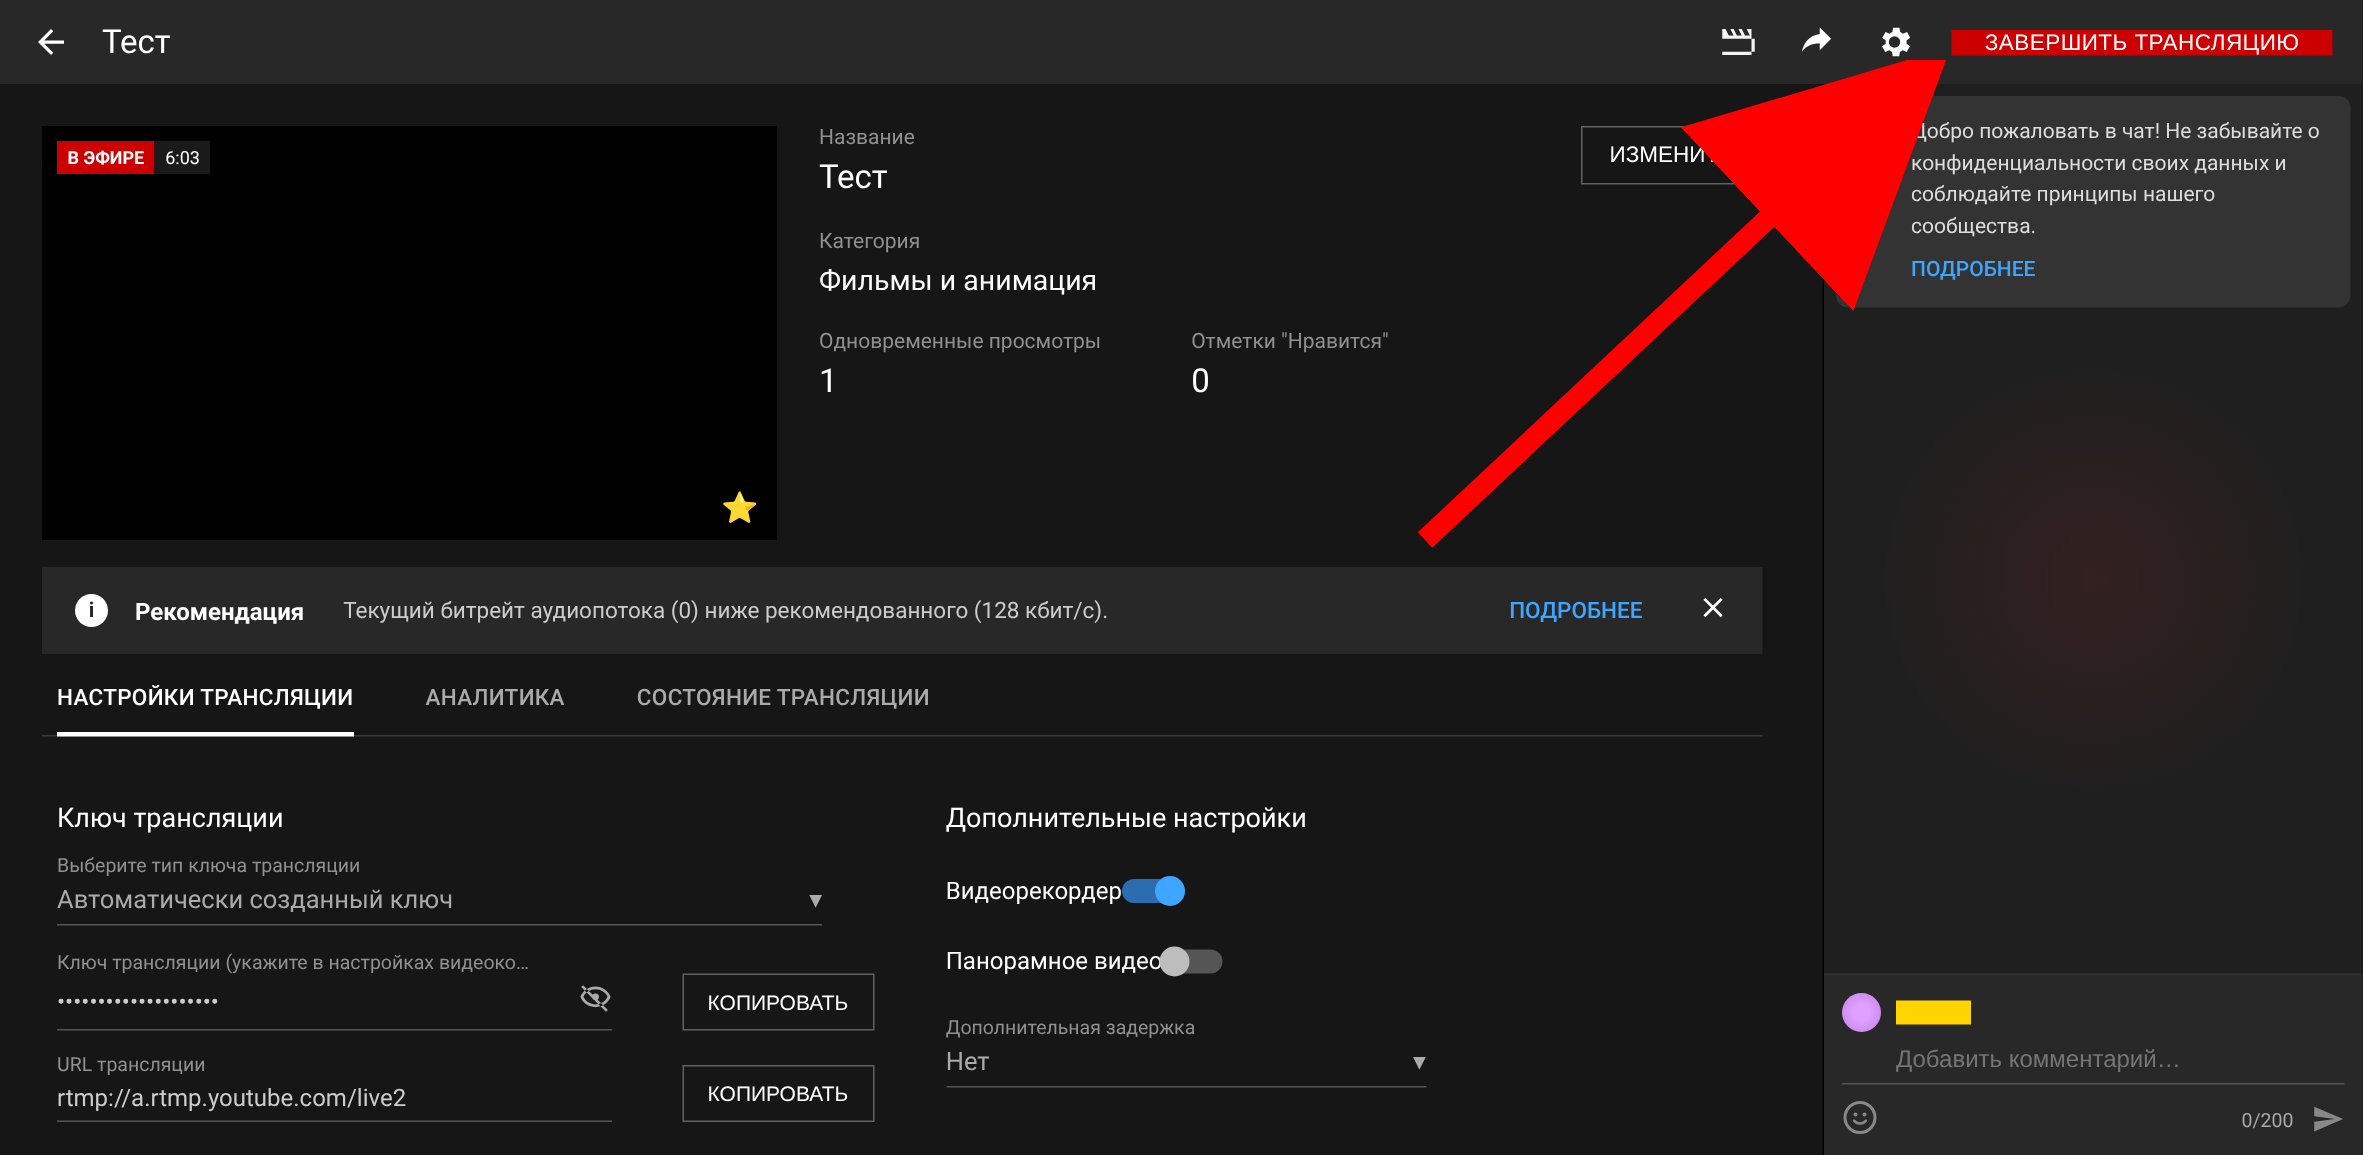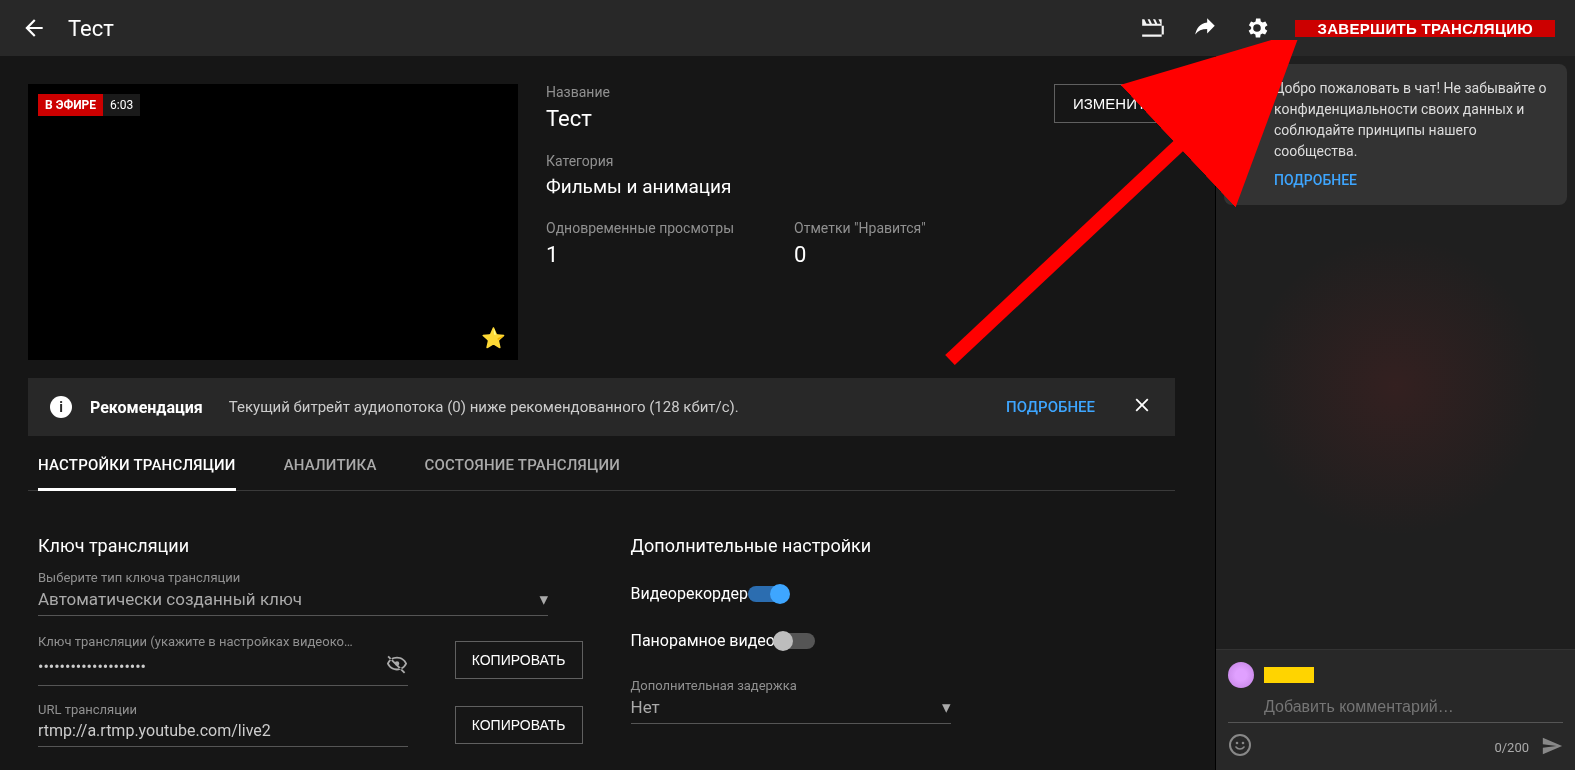--- a/index.html
+++ b/index.html
@@ -23,21 +23,21 @@
   .header-left { display: flex; align-items: center; gap: 20px; flex: 1; }
   .header-title { font-size: 22px; color: #fff; font-weight: 400; }
   .header-right { display: flex; align-items: center; gap: 24px; }
   .icon-btn { width: 28px; height: 28px; display: flex; align-items: center; justify-content: center; cursor: pointer; color: #fff; }
   .end-btn {
     background: #cc0000;
     color: #fff;
     border: none;
     padding: 0 22px;
     font-size: 15px;
-    font-weight: 700;
+    font-weight: 400;
     cursor: pointer;
     letter-spacing: 0.3px;
   }
   .layout { display: flex; height: calc(100% - 56px); }
   .main { flex: 1; padding: 28px 0 0 28px; overflow: hidden; }
   .main-top { display: flex; gap: 28px; }
   .preview {
     width: 490px;
     height: 276px;
     background: #000;
@@ -140,21 +140,21 @@
     justify-content: space-between;
     align-items: center;
     border-bottom: 1px solid #555;
     padding-bottom: 6px;
     margin-bottom: 18px;
     color: #aaa;
     font-size: 17px;
     cursor: pointer;
     width: 510px;
   }
-  .input-row { display: flex; align-items: center; gap: 10px; margin-bottom: 16px; }
+  .input-row { display: flex; align-items: flex-end; gap: 10px; margin-bottom: 16px; }
   .input-area { flex: 1; }
   .input-field {
     border-bottom: 1px solid #555;
     padding-bottom: 6px;
     color: #ccc;
     font-size: 16px;
     display: flex;
     justify-content: space-between;
     align-items: center;
   }

